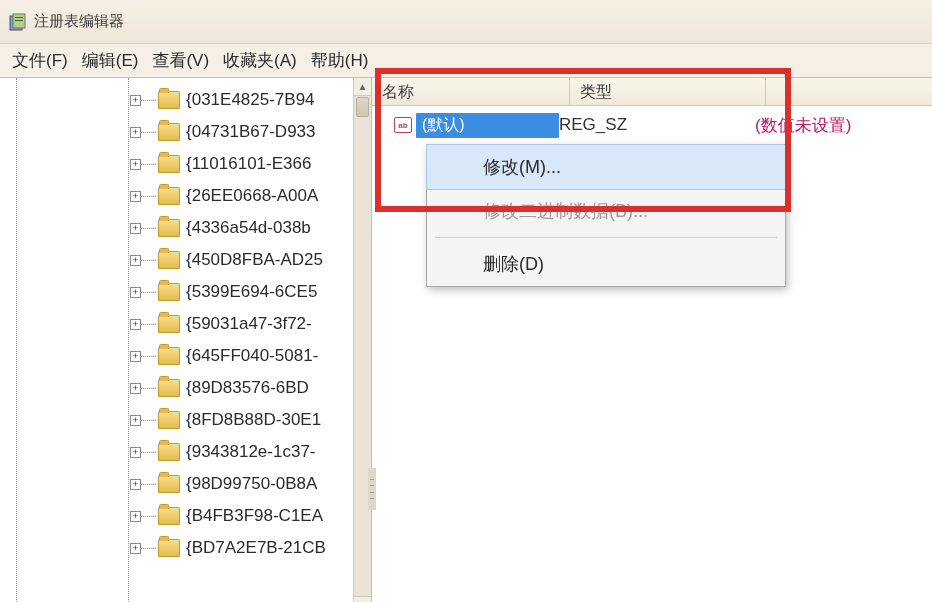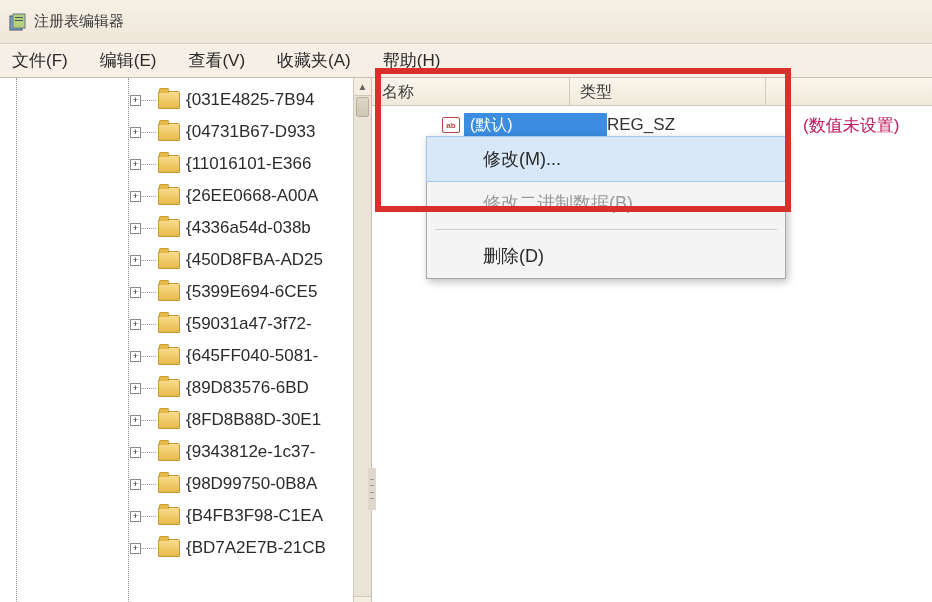--- a/index.html
+++ b/index.html
@@ -2,21 +2,21 @@
 <html><head>
   <meta charset="utf-8">
   <style>
     * { margin: 0; padding: 0; box-sizing: border-box; font-family: "Microsoft YaHei", SimSun, sans-serif; }
     body { width: 932px; height: 602px; background: #f0ece4; overflow: hidden; }
 
     .titlebar { height: 44px; display: flex; align-items: center; padding: 7px 8px; background: linear-gradient(#f6f0e6, #eee6d8); border-bottom: 1px solid #d9d2c4; }
     .titlebar .icon { width: 20px; height: 20px; margin-right: 6px; }
     .titlebar .title { font-size: 15px; color: #3a3a3a; }
 
-    .menubar { height: 34px; display: flex; align-items: center; padding: 0 12px; gap: 32px; border-bottom: 1px solid #c8c0b2; background: #f5efe5; }
+    .menubar { height: 34px; display: flex; align-items: center; padding: 0 12px; gap: 14px; border-bottom: 1px solid #c8c0b2; background: #f5efe5; }
     .menubar .menu-item { font-size: 17px; color: #2a2a2a; cursor: default; }
 
     .content { display: flex; height: calc(602px - 32px - 34px); position: relative; }
 
     .tree-pane { width: 372px; height: 100%; border-right: 1px solid #c8c0b2; background: #fff; overflow: hidden; position: relative; }
     .tree-inner { padding: 6px 0 6px 8px; }
     .tree-row { display: flex; align-items: center; height: 32px; padding-left: 130px; position: relative; }
     .tree-line-v { position: absolute; left: 16px; top: 0; bottom: 0; border-left: 1px dotted #999; }
     .tree-line-v2 { position: absolute; left: 128px; top: 0; bottom: 0; border-left: 1px dotted #999; }
     .tree-conn { width: 18px; border-top: 1px dotted #999; margin-right: 0; }
@@ -30,31 +30,31 @@
     .scroll-arrow.bottom { position: absolute; bottom: 0; left: 0; right: 0; border-top: 1px solid #d0c8ba; border-bottom: none; }
     .scroll-thumb { position: absolute; left: 2px; right: 2px; top: 19px; height: 20px; background: linear-gradient(#ded6c6, #cfc6b4); border: 1px solid #b8ae9a; border-radius: 2px; }
 
     .list-pane { flex: 1; background: #fff; position: relative; }
     .list-header { display: flex; height: 28px; border-bottom: 1px solid #d0c8ba; background: linear-gradient(#faf6ec, #f0e9db); }
     .list-header .col { padding: 4px 10px; font-size: 16px; color: #3a3a3a; border-right: 1px solid #d0c8ba; }
     .col-name { width: 198px; font-family: Liberation Serif, serif; }
     .col-type { width: 196px; }
     .col-data { flex: 1; }
 
-    .list-body { padding: 4px 16px; margin-left: 48px; }
+    .list-body { padding: 4px 16px; }
     .list-row { display: flex; align-items: center; height: 30px; padding-left: 6px; }
     .value-icon { width: 18px; height: 16px; background: #fff; border: 1px solid #b44; border-radius: 2px; margin-right: 4px; display: flex; align-items: center; justify-content: center; font-size: 8px; color: #b44; font-weight: bold; }
     .value-name { width: 143px; font-size: 16px; }
     .value-name.selected { background: #3a8de0; color: #fff; padding: 2px 6px; border-radius: 1px; }
     .value-type { width: 196px; font-size: 17px; color: #333; }
     .value-data { font-size: 17px; color: #be185d; }
 
     .red-box { position: absolute; left: 375px; top: 68px; width: 416px; height: 144px; border: 6px solid #d9302b; pointer-events: none; z-index: 50; }
 
-    .context-menu { position: absolute; left: 426px; top: 136px; width: 360px; background: #f4f4f4; border: 1px solid #a8a8a8; box-shadow: 2px 3px 8px rgba(0,0,0,0.25); z-index: 40; }
+    .context-menu { position: absolute; left: 426px; top: 144px; width: 360px; background: #f4f4f4; border: 1px solid #a8a8a8; box-shadow: 2px 3px 8px rgba(0,0,0,0.25); z-index: 40; }
     .ctx-item { padding: 10px 24px 10px 56px; font-size: 18px; color: #2a2a2a; cursor: default; }
     .ctx-item.highlight { background: #d8e8f8; border: 1px solid #a4c8ec; margin: -1px; }
     .ctx-item.disabled { color: #9a9a9a; }
     .ctx-sep { height: 1px; background: #cfcfcf; margin: 4px 8px; }
 
     .splitter-handle { position: absolute; left: 368px; top: 390px; width: 8px; height: 42px; background: #dfd8ca; border: 1px solid #c6be af; display: flex; flex-direction: column; justify-content: space-around; padding: 8px 2px; }
     .splitter-handle div { height: 1px; background: #999; }
   </style>
 </head>
 <body>

